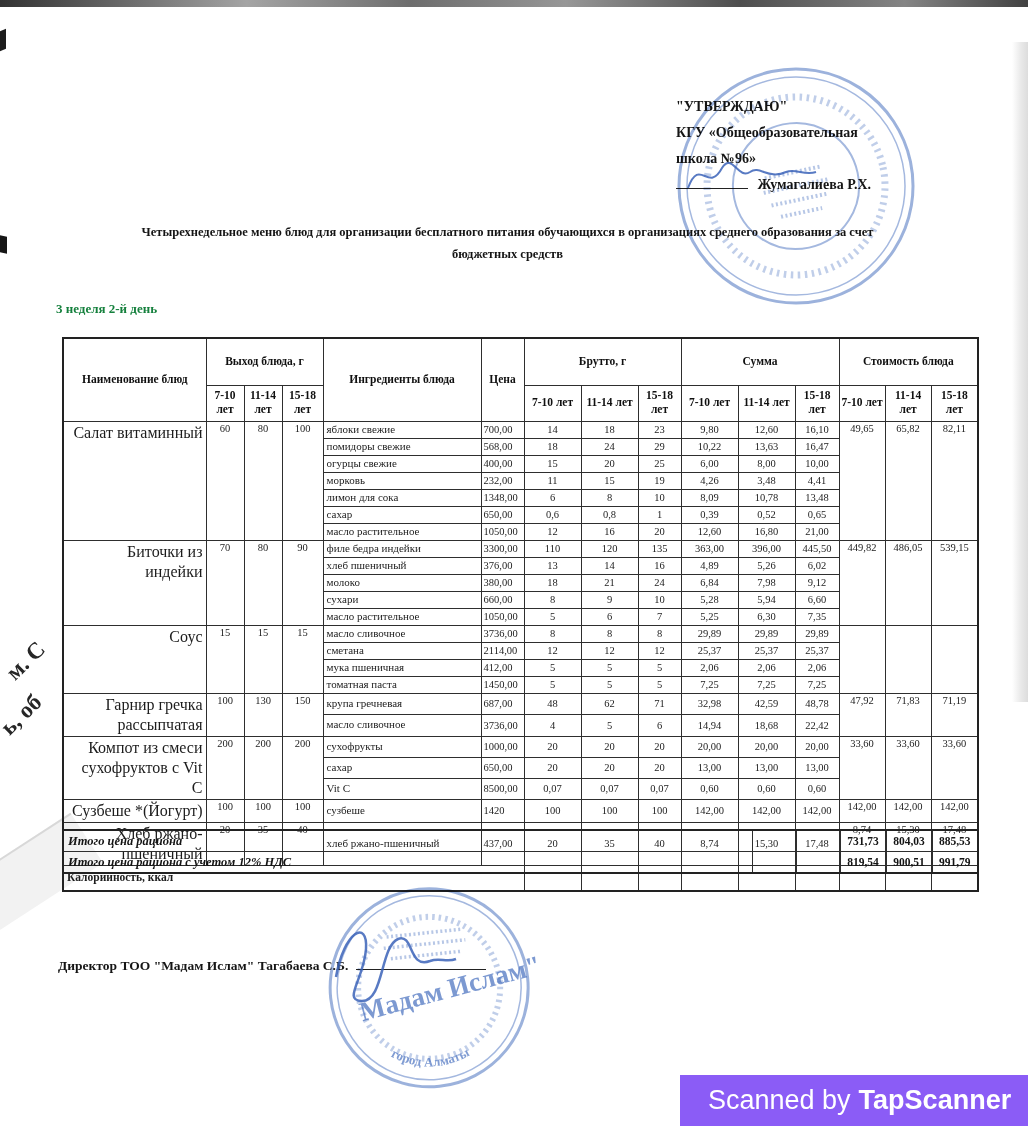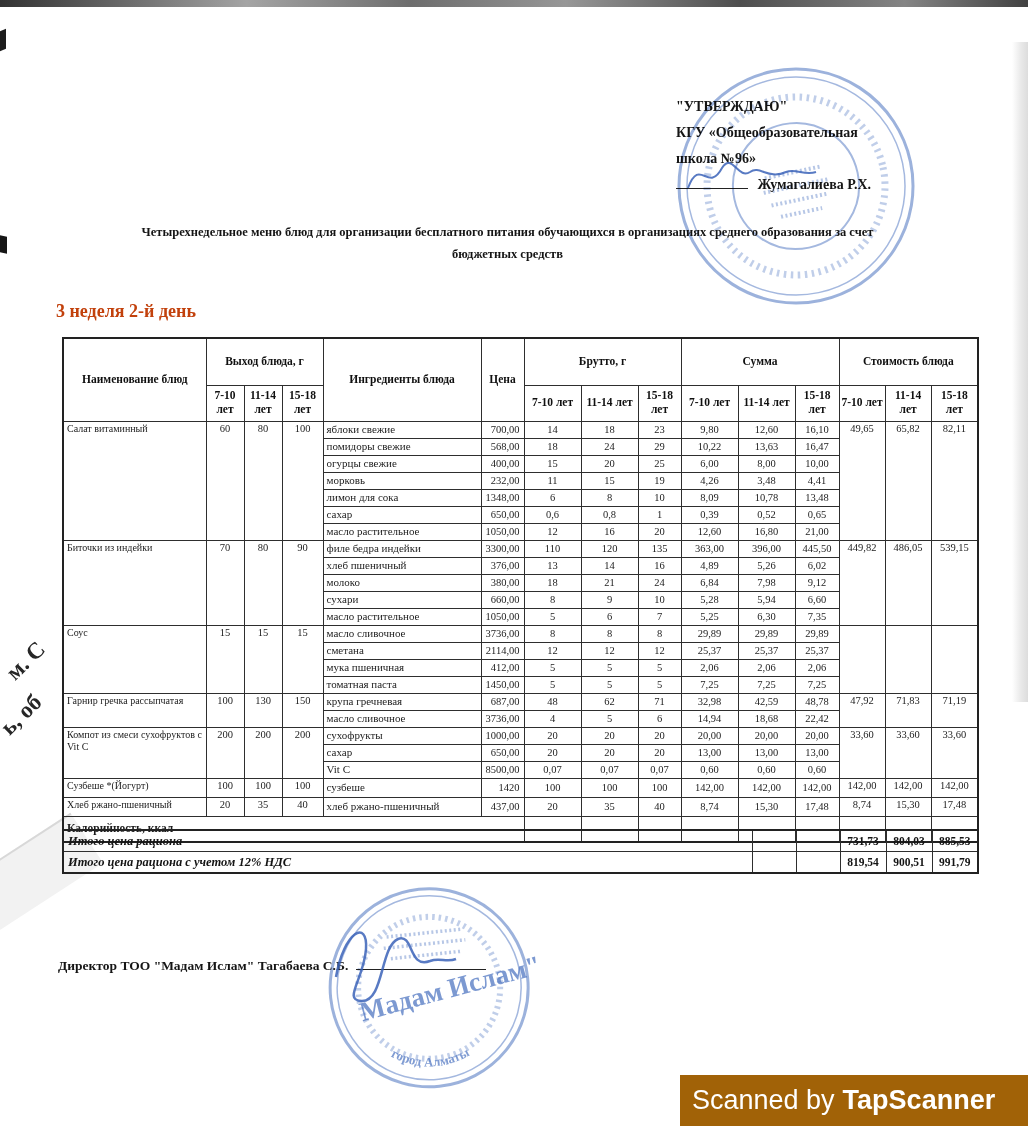--- a/index.html
+++ b/index.html
@@ -21,53 +21,53 @@
     border-top:2px solid #d2d2d2;transform:rotate(-33deg);opacity:.85;}
   .fragment{position:absolute;font-weight:bold;font-size:23px;color:#262626;font-family:"Liberation Serif",serif;}
   .fragment-1{left:4px;top:648px;transform:rotate(-44deg);}
   .fragment-2{left:-2px;top:702px;transform:rotate(-44deg);}
   
   .approval{position:absolute;left:676px;top:94px;width:300px;font-weight:bold;font-size:14px;line-height:26px;color:#151515;}
   .approval .sig-line{display:inline-block;width:72px;border-bottom:1.5px solid #222;height:12px;margin-right:6px;}
   
   .doc-title{position:absolute;left:85px;top:221px;width:845px;text-align:center;
     font-weight:bold;font-size:12.5px;line-height:22px;color:#141414;}
-  .week-label{position:absolute;left:56px;top:301px;font-weight:bold;font-size:18px;color:#c2410c;}
+  .week-label{position:absolute;left:56px;top:301px;font-weight:bold;font-size:13px;color:#15803d;}
   
   table{border-collapse:collapse;table-layout:fixed;}
   .menu-table{position:absolute;left:62px;top:337px;width:915px;border:2px solid #222;}
   .menu-table th,.menu-table td{border:1px solid #2e2e2e;overflow:hidden;}
   .menu-table th{font-weight:bold;font-size:11.5px;text-align:center;padding:0 1px;line-height:1.2;color:#101010;}
   .menu-table thead tr.h1{height:47px;}
   .menu-table thead tr.h2{height:36px;}
   .menu-table td{font-size:10.5px;height:16px;line-height:1.05;padding:0 2px;color:#1c1c1c;}
   td.c{text-align:center;}
   td.t{vertical-align:top;padding-top:1px;}
-  td.dish{text-align:left;vertical-align:top;font-size:10px;line-height:1.25;padding:1px 3px;}
+  td.dish{text-align:right;vertical-align:top;font-size:16px;line-height:1.25;padding:1px 3px;}
   td.ing{text-align:left;font-size:11px;padding:0 3px;margin-left:32px;}
-  td.r{text-align:right;padding-right:4px;font-family:Liberation Serif, serif;}
+  td.r{text-align:left;padding-right:4px;font-family:Liberation Serif, serif;}
   td.cal{font-weight:bold;font-size:11.5px;text-align:left;padding:2px 3px;height:20px;margin-left:16px;}
   
   .totals-table{position:absolute;left:62px;top:829px;width:915px;border:2px solid #222;}
   .totals-table td{border:1px solid #2e2e2e;font-size:11px;height:18px;color:#141414;}
   .totals-table td.lab{font-weight:bold;font-style:italic;font-size:12.5px;text-align:left;padding:0 4px;}
   .totals-table td.val{font-weight:bold;text-align:center;font-size:11.5px;}
   
   .director-line{position:absolute;left:58px;top:958px;font-weight:bold;font-size:13.5px;color:#151515;}
   .director-line .sig-space{display:inline-block;width:130px;border-bottom:1.5px solid #222;height:10px;margin-left:4px;}
   
   .stamp{position:absolute;mix-blend-mode:multiply;pointer-events:none;}
   .stamp-top{left:670px;top:60px;width:252px;height:252px;transform:rotate(-12deg);}
   .stamp-bottom{left:322px;top:878px;width:268px;height:214px;transform:rotate(-6deg);}
   .sig{position:absolute;pointer-events:none;}
   .sig-top{left:680px;top:148px;width:180px;height:52px;}
   .sig-bottom{left:322px;top:903px;width:150px;height:112px;}
   
-  .watermark-bar{position:absolute;left:680px;top:1075px;width:348px;height:51px;background:#a16207;
-    display:flex;align-items:center;padding-left:12px;box-sizing:border-box;
+  .watermark-bar{position:absolute;left:680px;top:1075px;width:348px;height:51px;background:#8b5cf6;
+    display:flex;align-items:center;padding-left:28px;box-sizing:border-box;
     font-family:"Liberation Sans","DejaVu Sans",sans-serif;color:#ffffff;font-size:27px;}
   .watermark-bar b{margin-left:8px;font-weight:bold;}
 </style>
 </head>
 <body>
 
 <div class="scan-top-edge"></div>
 <div class="scan-mark-a"></div>
 <div class="scan-mark-b"></div>
 <div class="scan-right-edge"></div>

